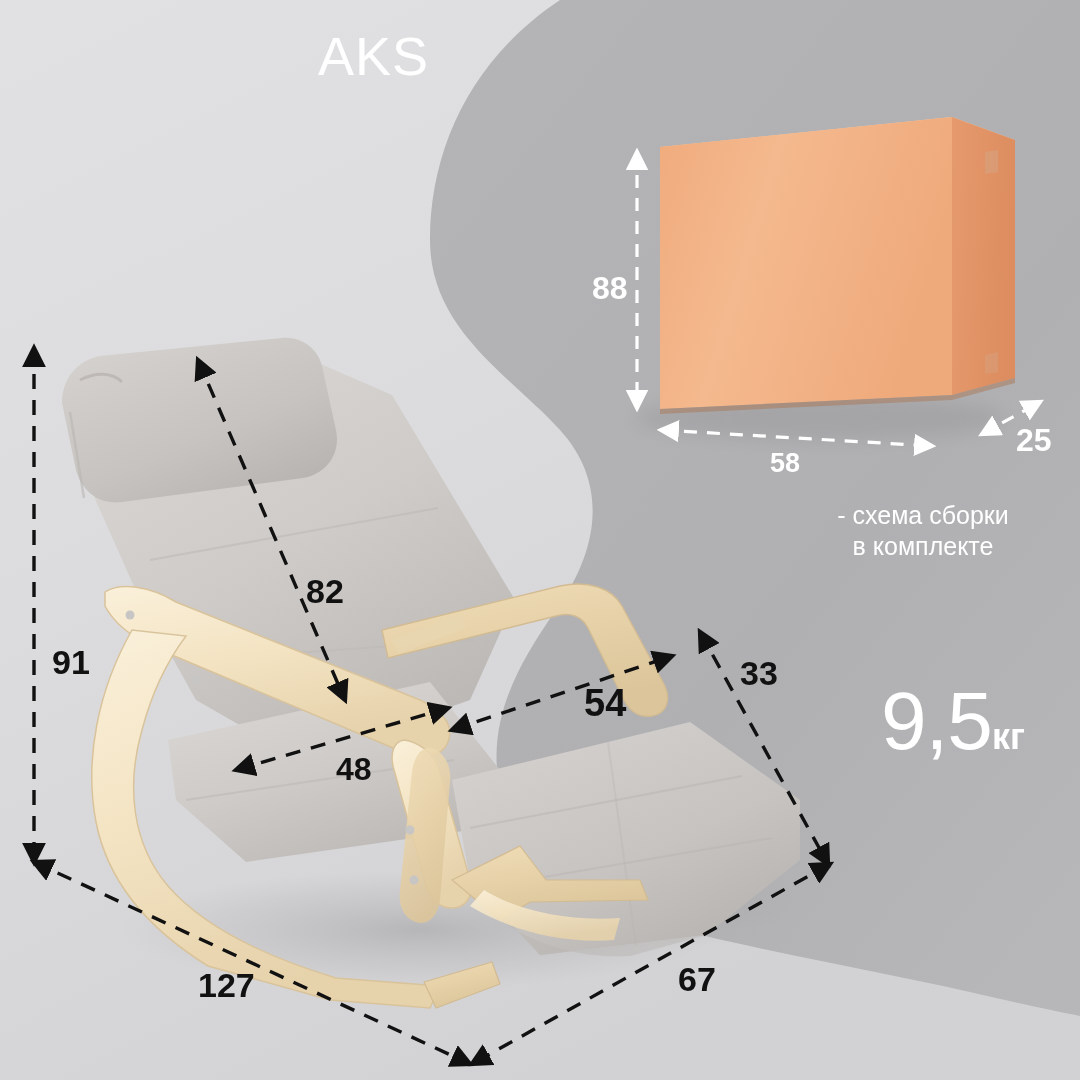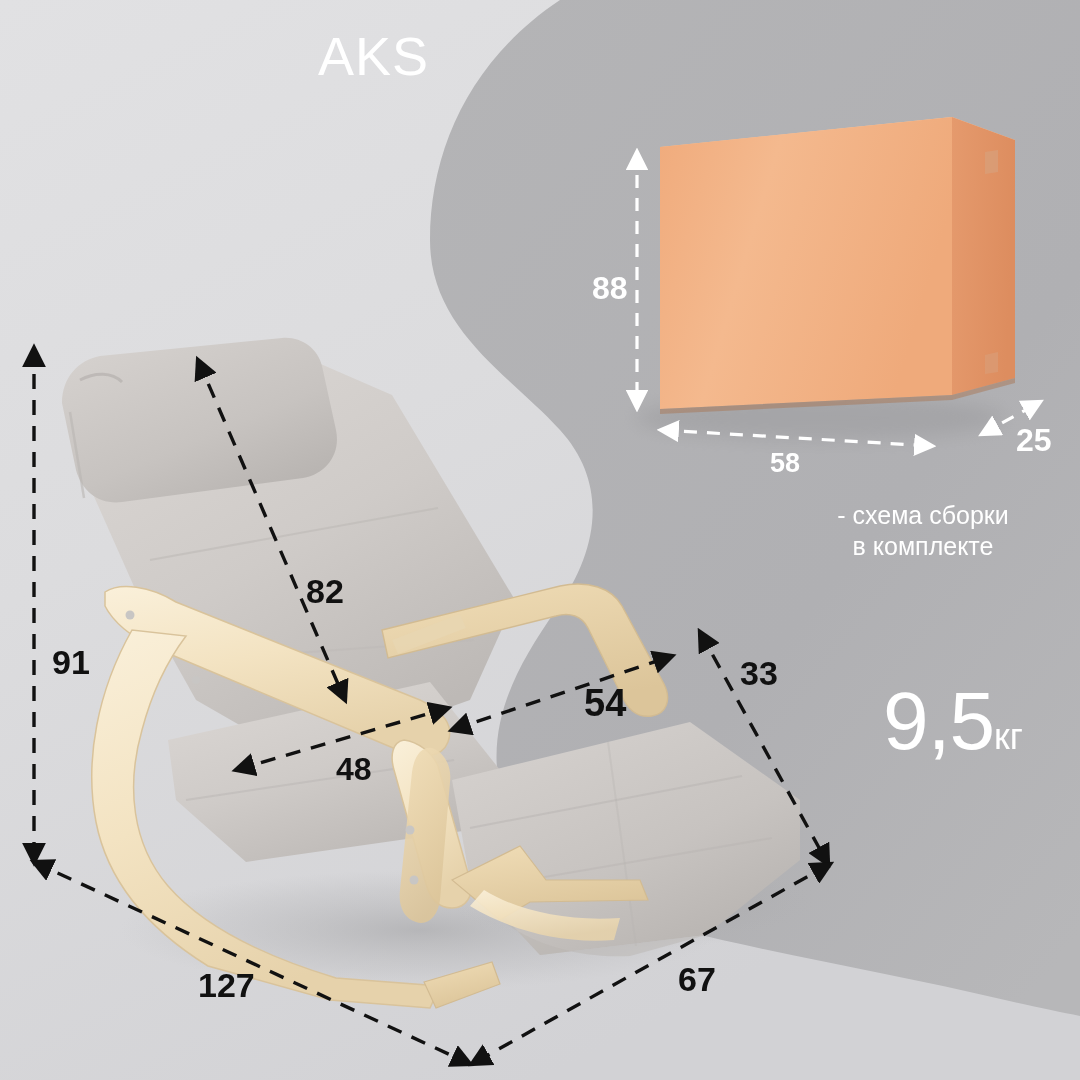--- a/index.html
+++ b/index.html
@@ -36,21 +36,21 @@
   #assemblyText{
     position:absolute;left:798px;top:500px;width:250px;
     color:#ffffff;font-size:25px;line-height:1.25;text-align:center;
     font-family:"Liberation Sans","DejaVu Sans",sans-serif;
   }
   #weightBlock{
     position:absolute;left:838px;top:682px;width:230px;text-align:center;
     color:#ffffff;font-family:"Liberation Sans","DejaVu Sans",sans-serif;
   }
   #weightBlock .num{font-size:82px;font-weight:400;line-height:0.95;letter-spacing:-1px;}
-  #weightBlock .unit{font-size:36px;font-weight:400;}
+  #weightBlock .unit{font-size:36px;font-weight:700;}
   #weightBlock .cap{font-size:24px;margin-top:4px;letter-spacing:0.3px;}
 </style>
 </head>
 <body>
 
 <div id="stage">
 
   <svg class="layer svglayer" viewBox="0 0 1080 1080">
     <defs>
       <linearGradient id="gBase" x1="0" y1="0" x2="0.5" y2="1">

